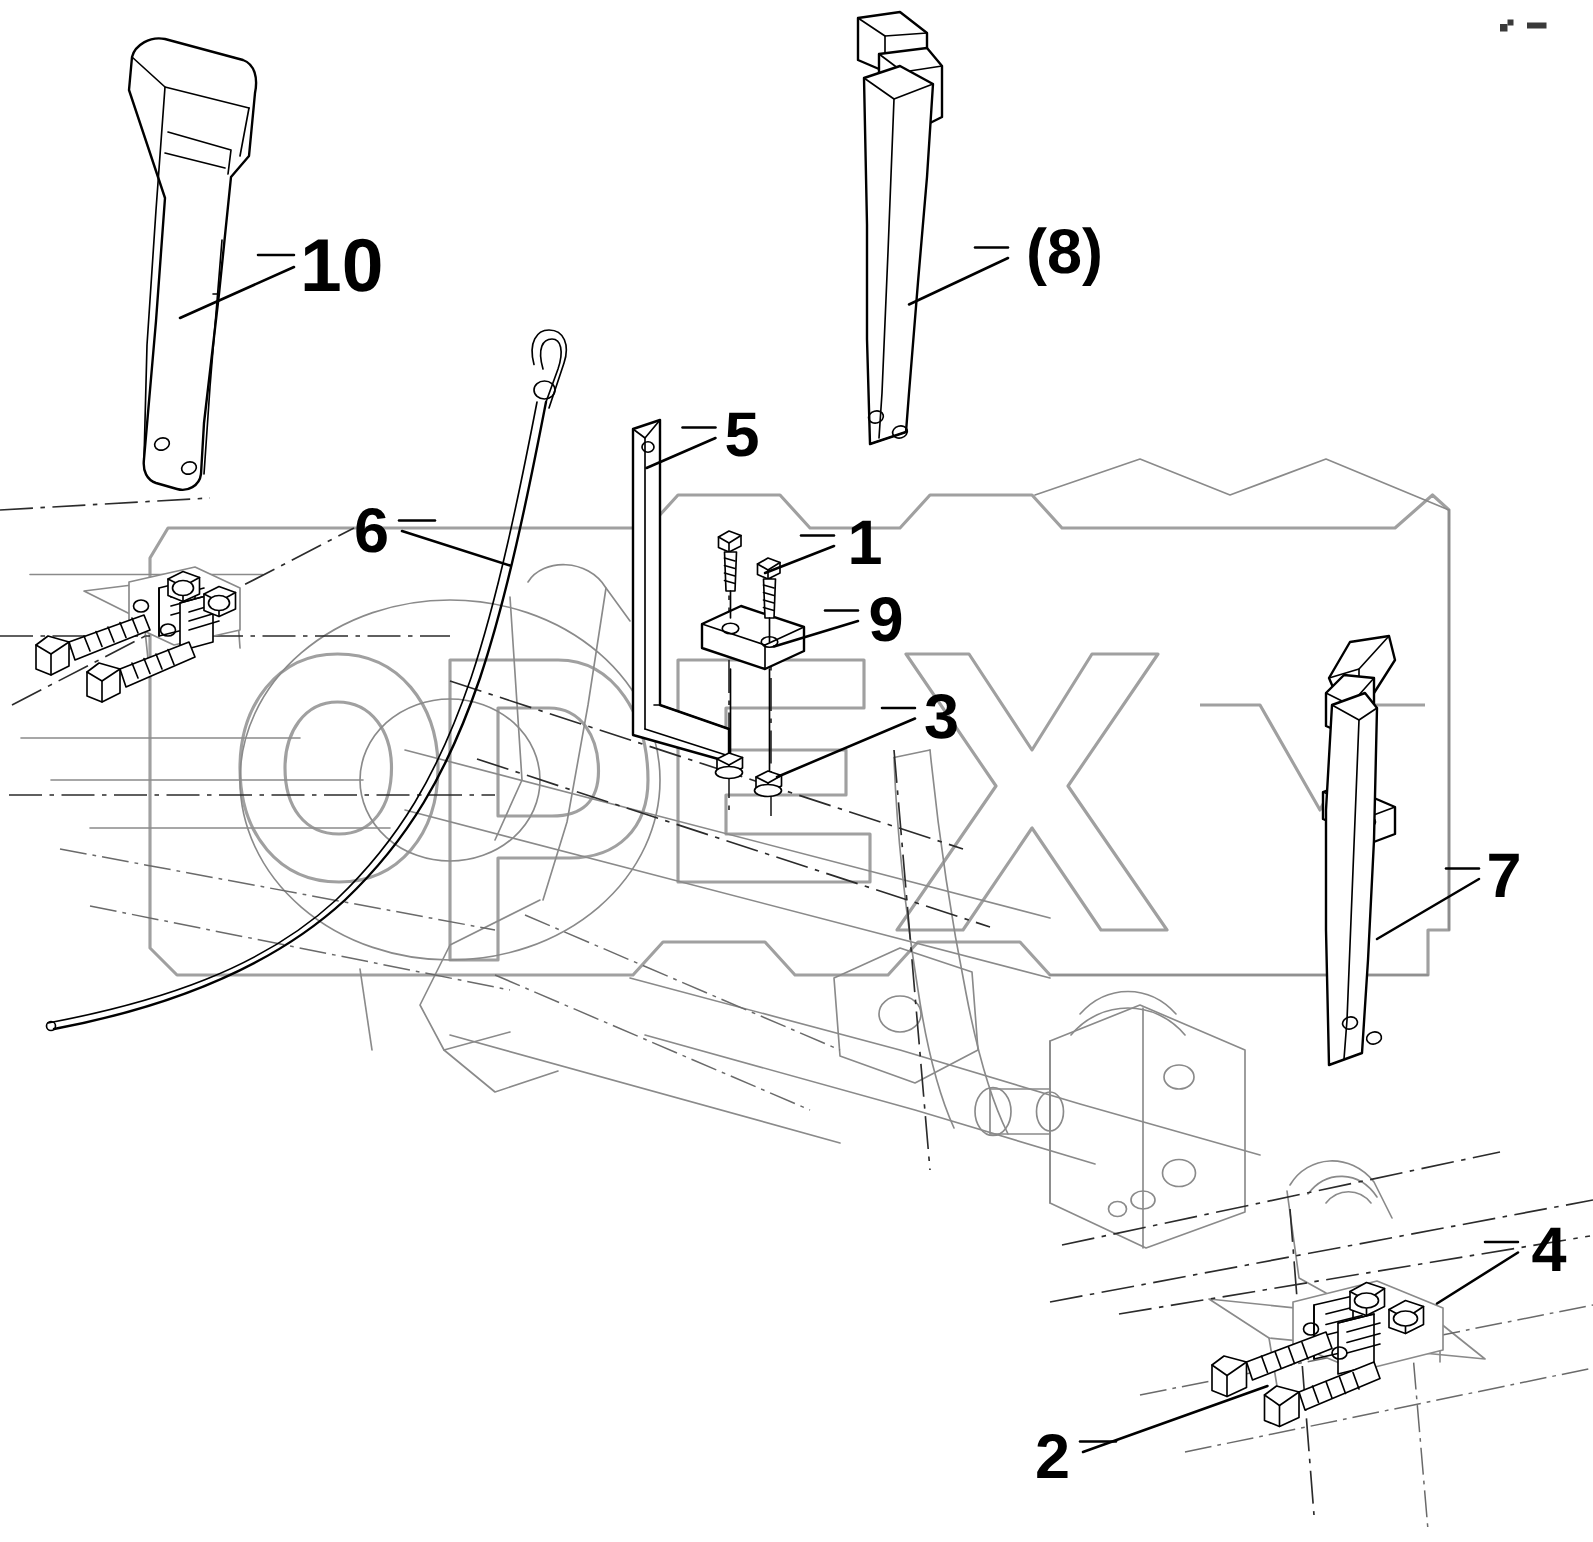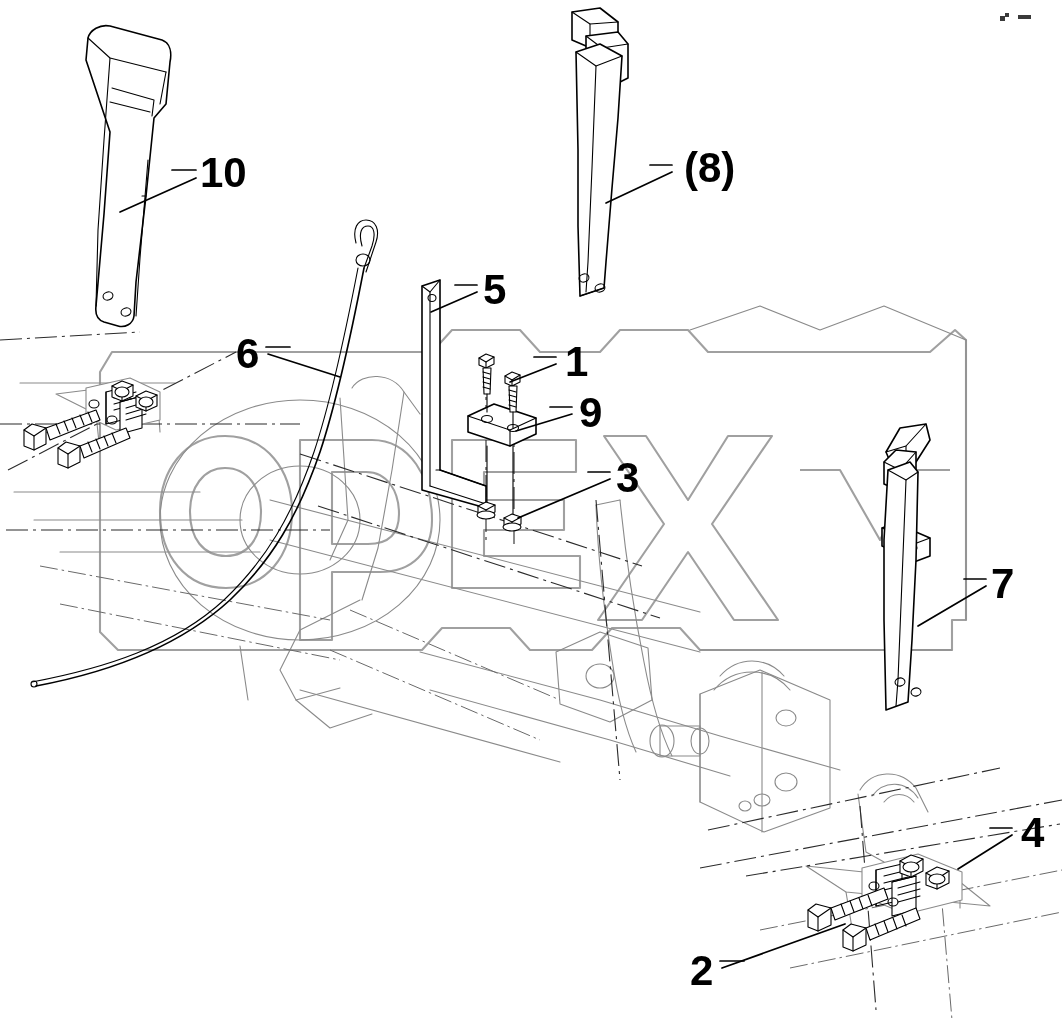--- a/index.html
+++ b/index.html
@@ -378,21 +378,21 @@
     <path class="lead" d="M720,961 L744,961"></path>
   </g>
 
   <g>
     <rect x="1000" y="16" width="5" height="5" fill="#3a3a3a"></rect>
     <rect x="1005" y="13" width="4" height="4" fill="#3a3a3a"></rect>
     <rect x="1018" y="15" width="13" height="4" fill="#3a3a3a"></rect>
   </g>
 </svg>
 
-<div class="lbl" style="left:200px;top:152px;font-size:42px;">10</div>
+<div class="lbl" style="left:200px;top:152px;font-size:50px;">10</div>
 <div class="lbl" style="left:684px;top:147px;font-size:42px;">(8)</div>
 <div class="lbl" style="left:236px;top:333px;font-size:42px;">6</div>
 <div class="lbl" style="left:483px;top:269px;font-size:42px;">5</div>
 <div class="lbl" style="left:565px;top:341px;font-size:42px;">1</div>
 <div class="lbl" style="left:579px;top:392px;font-size:42px;">9</div>
 <div class="lbl" style="left:616px;top:457px;font-size:42px;">3</div>
 <div class="lbl" style="left:991px;top:563px;font-size:42px;">7</div>
 <div class="lbl" style="left:1021px;top:812px;font-size:42px;">4</div>
 <div class="lbl" style="left:690px;top:950px;font-size:42px;">2</div>
 

